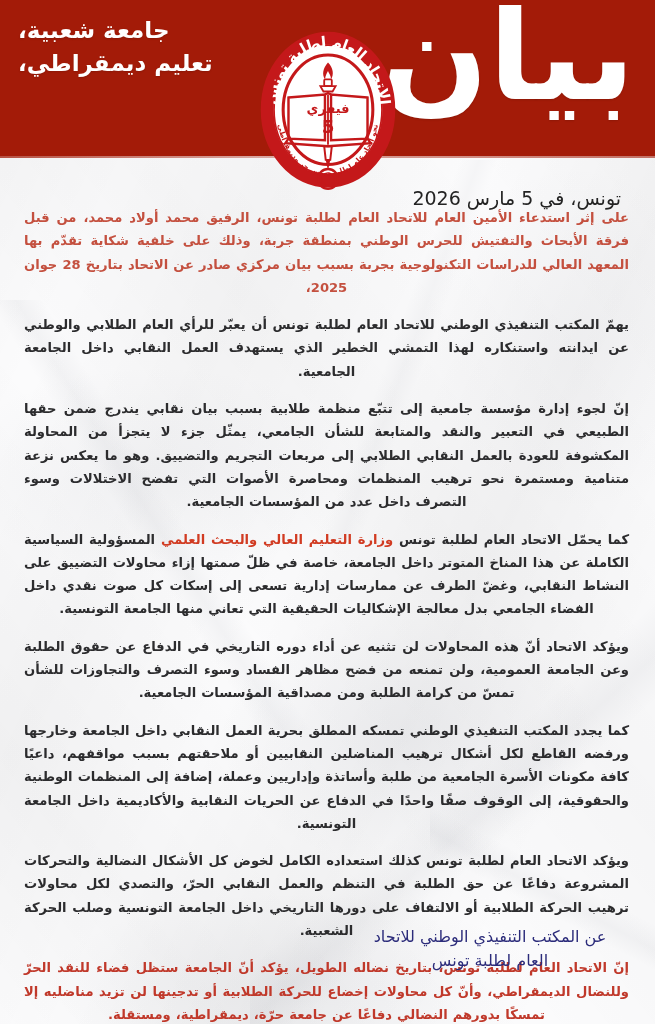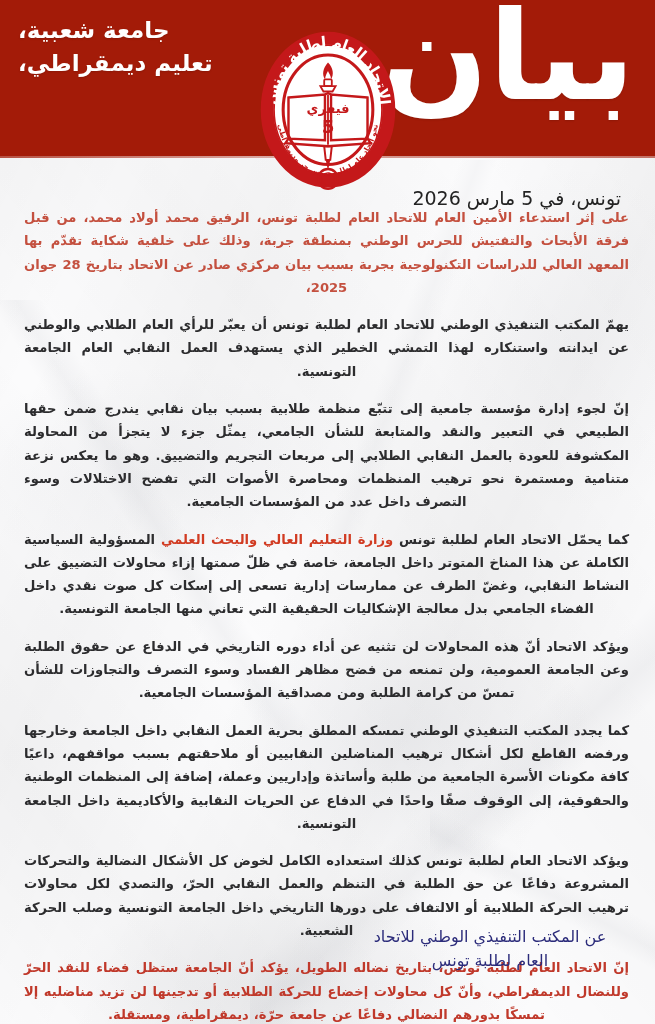--- a/index.html
+++ b/index.html
@@ -227,21 +227,21 @@
       <circle cx="100" cy="203" r="8" fill="none" stroke="#c4181a" stroke-width="1.6"></circle>
     </svg>
   </div>
 
   <div class="date-line">تونس، في 5 مارس 2026</div>
 
   <div class="body-wrap">
 
     <p class="para red gap-lg">على إثر استدعاء الأمين العام للاتحاد العام لطلبة تونس، الرفيق محمد أولاد محمد، من قبل فرقة الأبحاث والتفتيش للحرس الوطني بمنطقة جربة، وذلك على خلفية شكاية تقدّم بها المعهد العالي للدراسات التكنولوجية بجربة بسبب بيان مركزي صادر عن الاتحاد بتاريخ 28 جوان 2025،</p>
 
-    <p class="para gap-lg">يهمّ المكتب التنفيذي الوطني للاتحاد العام لطلبة تونس أن يعبّر للرأي العام الطلابي والوطني عن  ايدانته واستنكاره لهذا التمشي الخطير الذي يستهدف العمل النقابي العام الجامعة التونسية.</p>
+    <p class="para gap-lg">يهمّ المكتب التنفيذي الوطني للاتحاد العام لطلبة تونس أن يعبّر للرأي العام الطلابي والوطني عن  ايدانته واستنكاره لهذا التمشي الخطير الذي يستهدف العمل النقابي داخل الجامعة الجامعية.</p>
 
     <p class="para gap-lg">إنّ لجوء إدارة مؤسسة جامعية إلى تتبّع منظمة طلابية بسبب بيان نقابي يندرج ضمن حقها الطبيعي في التعبير والنقد والمتابعة للشأن الجامعي، يمثّل جزء لا يتجزأ من  المحاولة المكشوفة للعودة بالعمل النقابي الطلابي إلى مربعات التجريم والتضييق. وهو ما يعكس نزعة متنامية ومستمرة نحو ترهيب المنظمات ومحاصرة الأصوات التي تفضح الاختلالات وسوء التصرف داخل عدد من المؤسسات الجامعية.</p>
 
     <p class="para gap-lg"><span>كما يحمّل الاتحاد العام لطلبة تونس </span><span class="hl-red">وزارة التعليم العالي والبحث العلمي</span><span> المسؤولية السياسية الكاملة عن هذا المناخ المتوتر داخل الجامعة، خاصة في ظلّ صمتها إزاء محاولات التضييق على النشاط النقابي، وغضّ الطرف عن ممارسات إدارية تسعى إلى إسكات كل صوت نقدي داخل الفضاء الجامعي بدل معالجة الإشكاليات الحقيقية التي تعاني منها الجامعة التونسية.</span></p>
 
     <p class="para gap-lg">ويؤكد الاتحاد أنّ هذه المحاولات لن تثنيه عن أداء دوره التاريخي في الدفاع عن حقوق الطلبة وعن الجامعة العمومية، ولن تمنعه من فضح مظاهر الفساد وسوء التصرف والتجاوزات للشأن تمسّ من كرامة الطلبة ومن مصداقية المؤسسات الجامعية.</p>
 
     <p class="para gap-lg">كما يجدد المكتب التنفيذي الوطني تمسكه المطلق بحرية العمل النقابي داخل الجامعة وخارجها ورفضه القاطع لكل أشكال ترهيب المناضلين النقابيين أو ملاحقتهم بسبب مواقفهم، داعيًا كافة مكونات الأسرة الجامعية من طلبة وأساتذة وإداريين وعملة، إضافة إلى المنظمات الوطنية والحقوقية، إلى الوقوف صفًا واحدًا في الدفاع عن الحريات النقابية والأكاديمية داخل الجامعة التونسية.</p>
 
     <p class="para gap-lg">ويؤكد الاتحاد العام لطلبة تونس كذلك استعداده الكامل لخوض كل الأشكال النضالية والتحركات المشروعة دفاعًا عن حق الطلبة في التنظم والعمل النقابي الحرّ، والتصدي لكل محاولات ترهيب الحركة الطلابية أو الالتفاف على دورها التاريخي داخل الجامعة التونسية وصلب الحركة الشعبية.</p>

